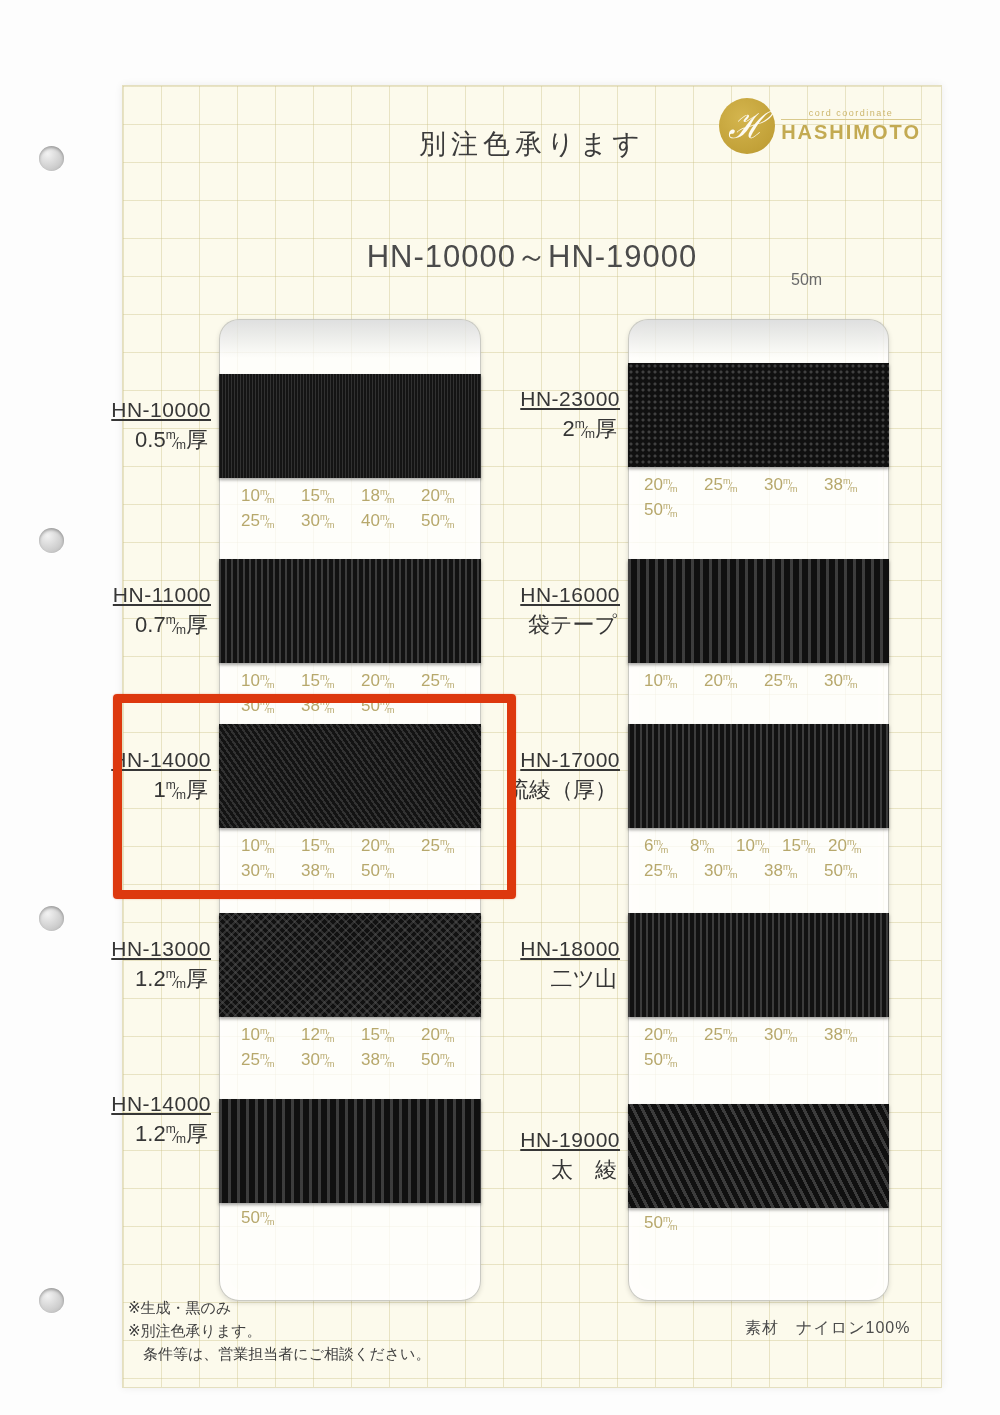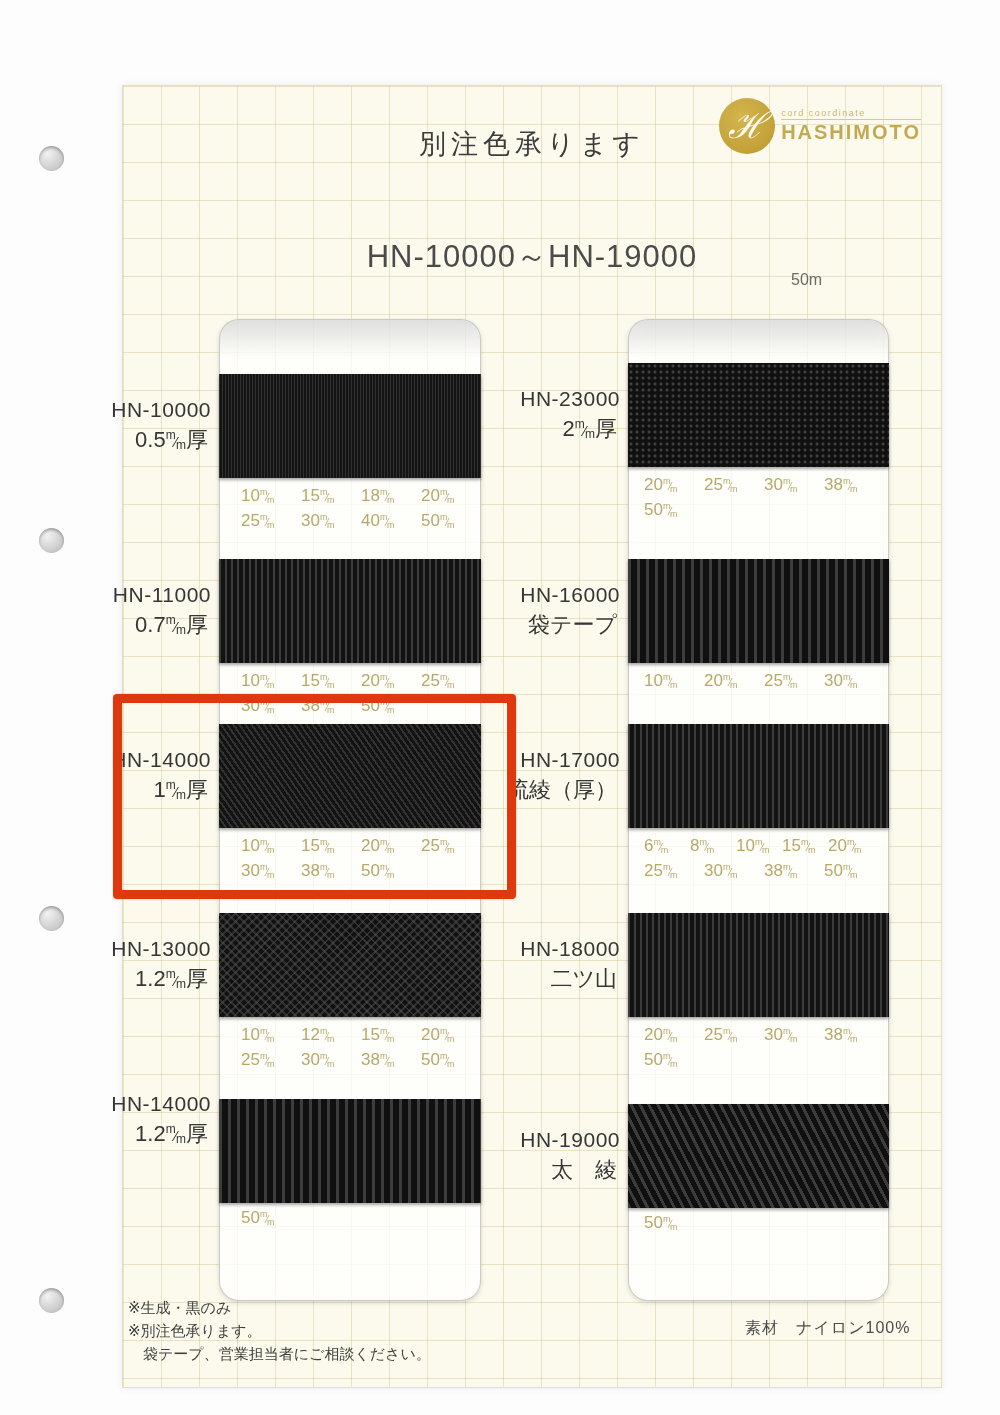--- a/index.html
+++ b/index.html
@@ -24,40 +24,40 @@
   .page-title { position:absolute; top:40px; left:0; right:0; text-align:center;
                 font-size:27px; letter-spacing:5px; color:#3c3c3c; }
 
   
   .logo { position:absolute; top:12px; right:20px; display:flex; align-items:center; }
   .logo-circle { width:56px; height:56px; border-radius:50%;
                  background:radial-gradient(circle at 40% 35%, #d4b54e, #c2a138 70%, #b3922f);
                  display:flex; align-items:center; justify-content:center;
                  color:#fdfbf2; font-style:italic; font-size:36px; font-family:"DejaVu Serif",serif;
                  line-height:1; }
-  .logo-text { margin-left:6px; }
+  .logo-text { margin-left:6px;text-align:center; }
   .logo-tagline { font-size:9px; letter-spacing:1.5px; color:#ccb66c; border-bottom:1px solid #d9c98c; padding-bottom:1px; }
   .logo-name { font-size:20px; letter-spacing:2px; color:#c3aa52; font-weight:bold; margin-top:1px; }
 
   .range-heading { position:absolute; top:150px; left:0; right:0; text-align:center;
                    font-size:31px; letter-spacing:1px; color:#4b4b4b; font-weight:normal; }
   .length-label { position:absolute; left:668px; top:185px; font-size:16px; color:#6a6a6a; }
 
   
   .card { position:absolute; border-radius:20px;
           background:rgba(255,255,255,.74);
           border:1px solid rgba(150,150,140,.5);
           box-shadow:0 2px 5px rgba(0,0,0,.13), inset 0 0 14px rgba(255,255,255,.7); }
   .card::before { content:""; position:absolute; left:0; right:0; top:0; height:38px;
                   border-radius:19px 19px 0 0;
                   background:linear-gradient(to bottom, rgba(140,145,150,.28), rgba(255,255,255,0)); }
 
   
   .s-label { position:absolute; text-align:right; color:#363636; z-index:5; }
-  .s-code  { font-size:21px; letter-spacing:.5px; }
+  .s-code  { font-size:21px; letter-spacing:.5px;text-decoration:underline; }
   .s-spec  { font-size:22px; margin-top:3px; padding-right:3px; }
   .s-spec sup { font-size:12px; vertical-align:8px; letter-spacing:-1px; }
   .s-spec sub { font-size:12px; vertical-align:-2px; }
   .s-spec .sl { font-size:14px; letter-spacing:-1px; }
 
   .tape { position:absolute; z-index:4; box-shadow:0 2px 3px rgba(0,0,0,.35); }
   .tx-fine    { background:#141414; background-image:repeating-linear-gradient(90deg, rgba(78,78,78,.5) 0 1px, transparent 1px 3px); }
   .tx-rib     { background:#121212; background-image:repeating-linear-gradient(90deg, rgba(95,95,95,.55) 0 2px, transparent 2px 6px); }
   .tx-ribwide { background:#101010; background-image:repeating-linear-gradient(90deg, rgba(105,105,105,.5) 0 3px, transparent 3px 9px); }
   .tx-diag    { background:#131313; background-image:repeating-linear-gradient(55deg, rgba(88,88,88,.45) 0 2px, transparent 2px 5px); }
@@ -227,17 +227,17 @@
             <div class="size-row"><span class="chip" style="width: 60px;">50<span><sup>m</sup><span class="sl">⁄</span><sub>m</sub></span></span></div>
           </div>
   </div>
 </div>
 
     <div class="redbox" id="redbox" style="top: 608px; border-color: rgb(221, 56, 14);"></div>
 
     <div class="notes">
       <div>※生成・黒のみ</div>
       <div>※別注色承ります。</div>
-      <div class="note-indent">袋テープ、営業担当者にご相談ください。</div>
+      <div class="note-indent">条件等は、営業担当者にご相談ください。</div>
     </div>
     <div class="material">素材　ナイロン100%</div>
   </div>
 </div>
 
 </body></html>

